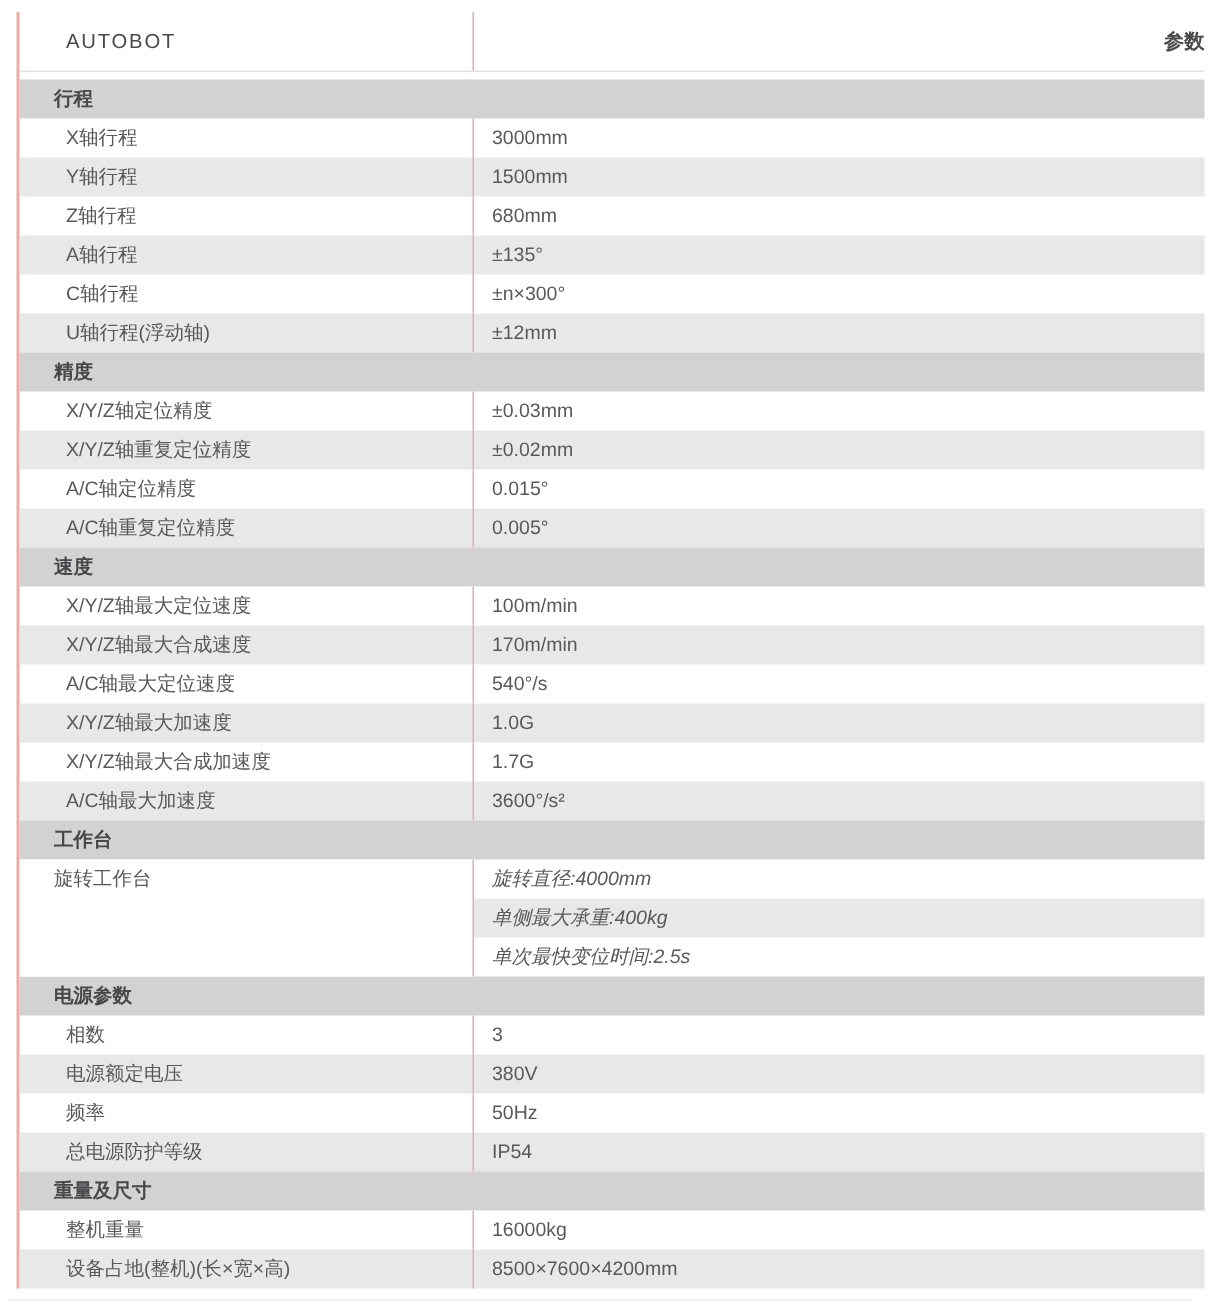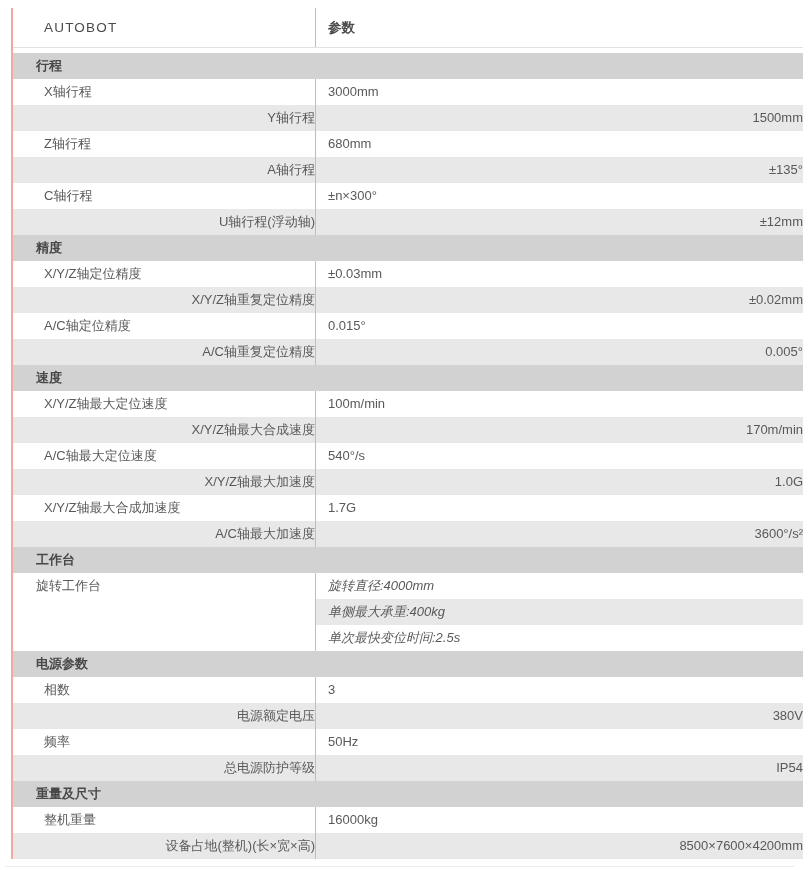--- a/index.html
+++ b/index.html
@@ -26,20 +26,21 @@
   .brand {
     font-size: 13.5px;
     color: #4a4a4c;
     font-weight: 500;
     letter-spacing: 1.2px;
   }
   .col-title {
     font-size: 13.5px;
     color: #4a4a4c;
     font-weight: 700;
+    text-align: right;
   }
   .cell-l {
     flex: 0 0 302px;
     width: 302px;
     padding-left: 31px;
     overflow: hidden;
     white-space: nowrap;
   }
   .cell-r {
     flex: 1;
@@ -55,21 +56,21 @@
     font-size: 13px;
     font-weight: 700;
     color: #48484a;
   }
   .row {
     display: flex;
     height: 26px; line-height: 26px;
     font-size: 13px;
     color: #59595b;
   }
-  .row.alt { background: var(--zebra-bg, #e8e8e8); text-align: right; }
+  .row.alt { background: var(--zebra-bg, #e8e8e8); }
   .group {
     display: flex;
     font-size: 13px;
     color: #59595b;
   }
   .group .glabel {
     flex: 0 0 302px;
     width: 302px;
     padding-left: 23px;
     line-height: 26px;

